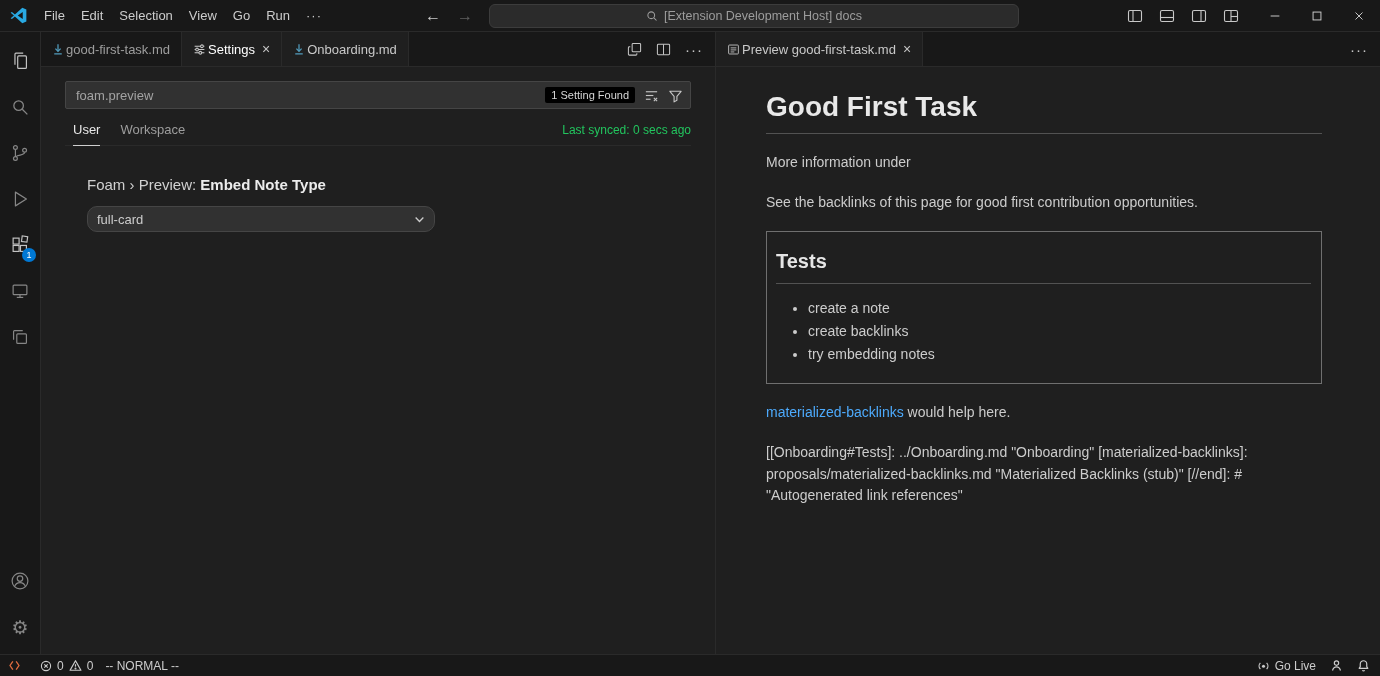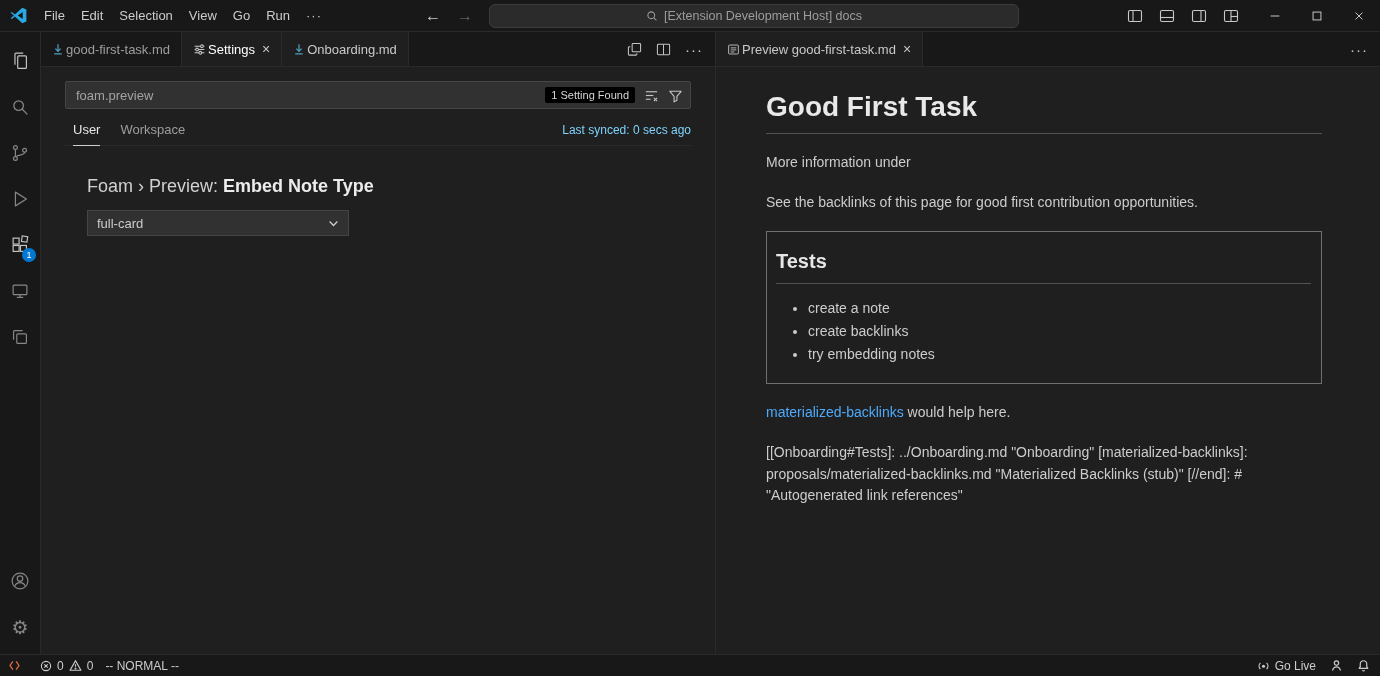--- a/index.html
+++ b/index.html
@@ -45,25 +45,25 @@
 
   
   .settings{flex:1;background:#1f1f1f;padding:14px 24px 0;box-sizing:border-box;overflow:hidden;}
   .s-search{height:26px;background:#313131;border:1px solid #454545;border-radius:2px;display:flex;align-items:center;padding:0 7px;box-sizing:content-box;}
   .s-search input{flex:1;background:transparent;border:0;outline:0;color:#a3a3a3;font-size:13px;font-family:inherit;padding:0 3px;}
   .s-badge{background:#000000;color:#d6d6d6;font-size:11px;padding:2px 6px;border-radius:2px;white-space:nowrap;}
   .s-icon{color:#c5c5c5;margin-left:9px;display:flex;align-items:center;}
   .s-scope{display:flex;align-items:center;gap:20px;margin-top:13px;border-bottom:1px solid #2a2a2a;padding-left:8px;}
   .scope-tab{font-size:13px;color:#9d9d9d;padding-bottom:8px;border-bottom:1px solid transparent;margin-bottom:-1px;}
   .scope-tab.active{color:#e7e7e7;border-bottom-color:#cfcfcf;}
-  .s-sync{margin-left:auto;font-size:12px;color:#7dd3fc;padding-bottom:8px;}
+  .s-sync{margin-left:auto;font-size:12px;color:#22c55e;padding-bottom:8px;}
   .setting{margin:30px 0 0 22px;}
-  .setting-title{font-size:18px;color:#d0d0d0;}
+  .setting-title{font-size:15px;color:#d0d0d0;}
   .setting-title .sname{font-weight:bold;color:#ececec;}
-  .dropdown{margin-top:13px;width:262px;height:26px;background:#313131;border:1px solid #454545;border-radius:0;display:flex;align-items:center;justify-content:space-between;padding:0 9px;box-sizing:border-box;font-size:13px;color:#cccccc;}
+  .dropdown{margin-top:13px;width:348px;height:26px;background:#313131;border:1px solid #454545;border-radius:10px;display:flex;align-items:center;justify-content:space-between;padding:0 9px;box-sizing:border-box;font-size:13px;color:#cccccc;}
 
   
   .preview{flex:1;background:#1f1f1f;padding:8px 58px 0 50px;box-sizing:border-box;overflow:hidden;}
   .preview .h1{font-size:28px;font-weight:600;color:#e9e9e9;margin:16px 0 0;padding-bottom:10px;border-bottom:1px solid #525252;}
   .preview p{font-size:14px;color:#cccccc;line-height:1.55;margin:18px 0 0;}
   .embed-card{border:1px solid #6f6f6f;margin-top:18px;padding:4px 10px 14px 9px;}
   .embed-h{font-size:20px;font-weight:600;color:#e6e6e6;margin:14px 0 0;padding-bottom:10px;border-bottom:1px solid #525252;}
   .embed-card ul{margin:16px 0 2px;padding-left:32px;}
   .embed-card li{font-size:14px;color:#cccccc;margin:7px 0;}
   .md-link{color:#4daafc;text-decoration:none;}

